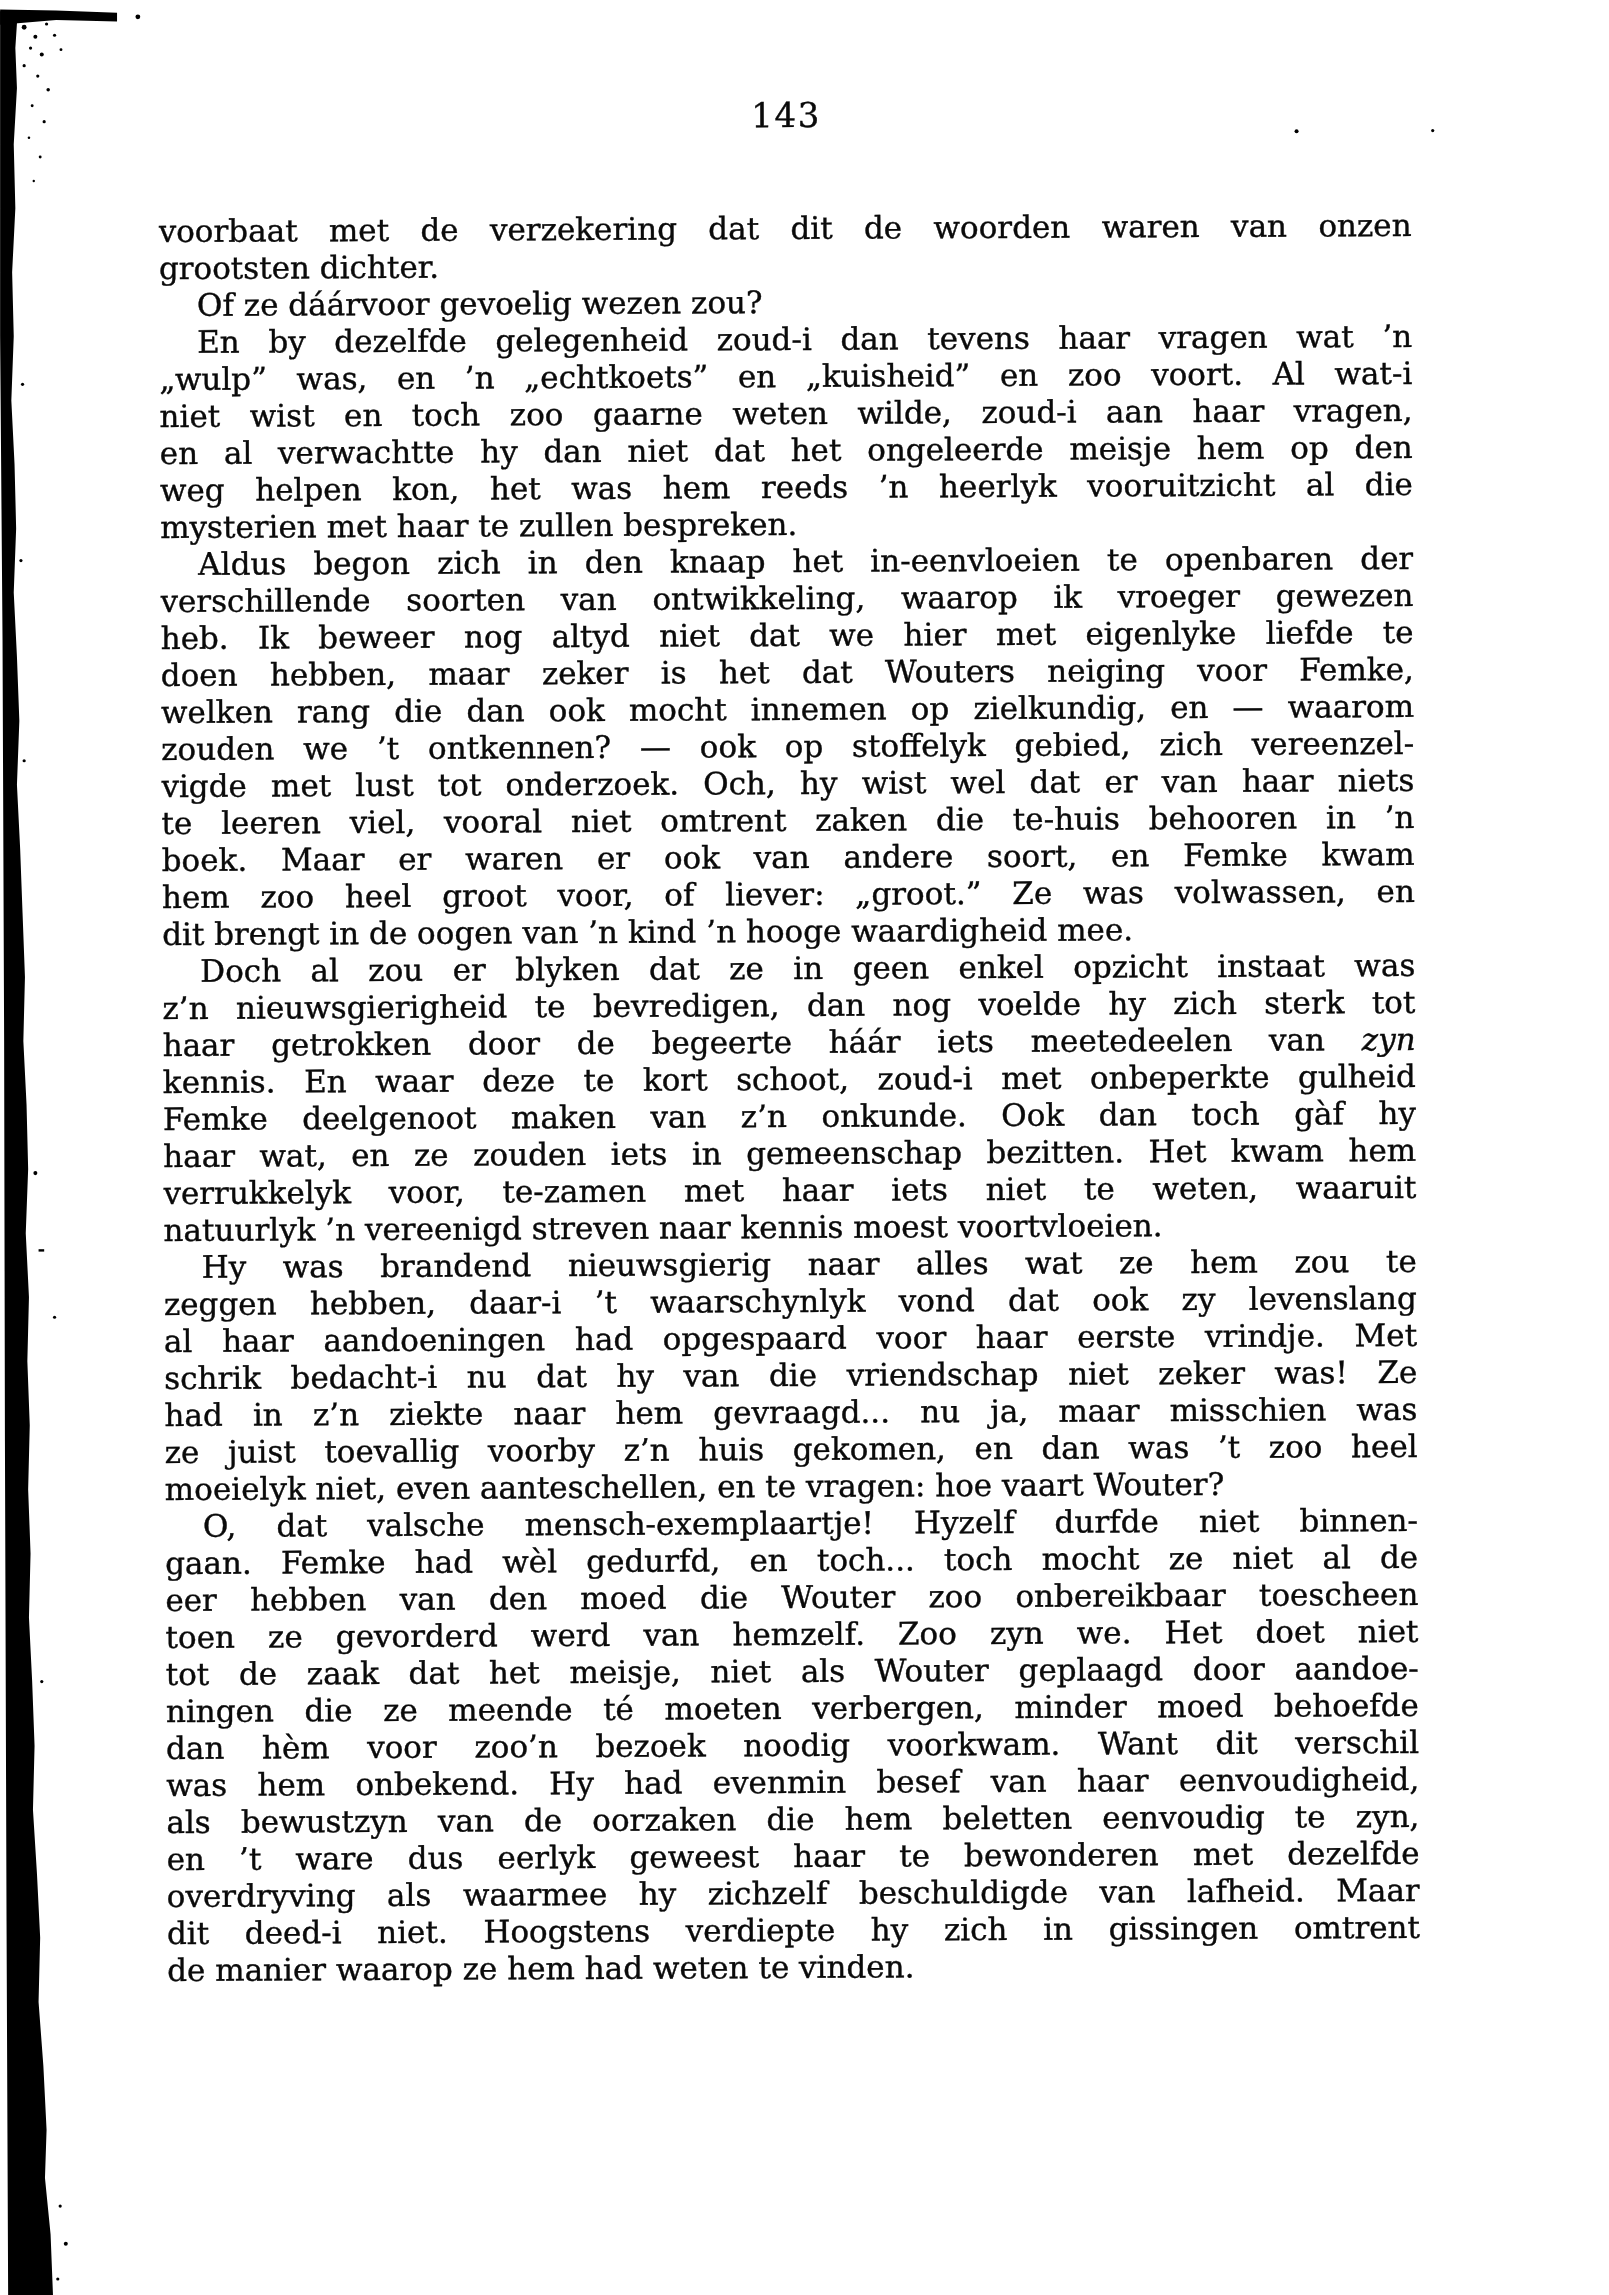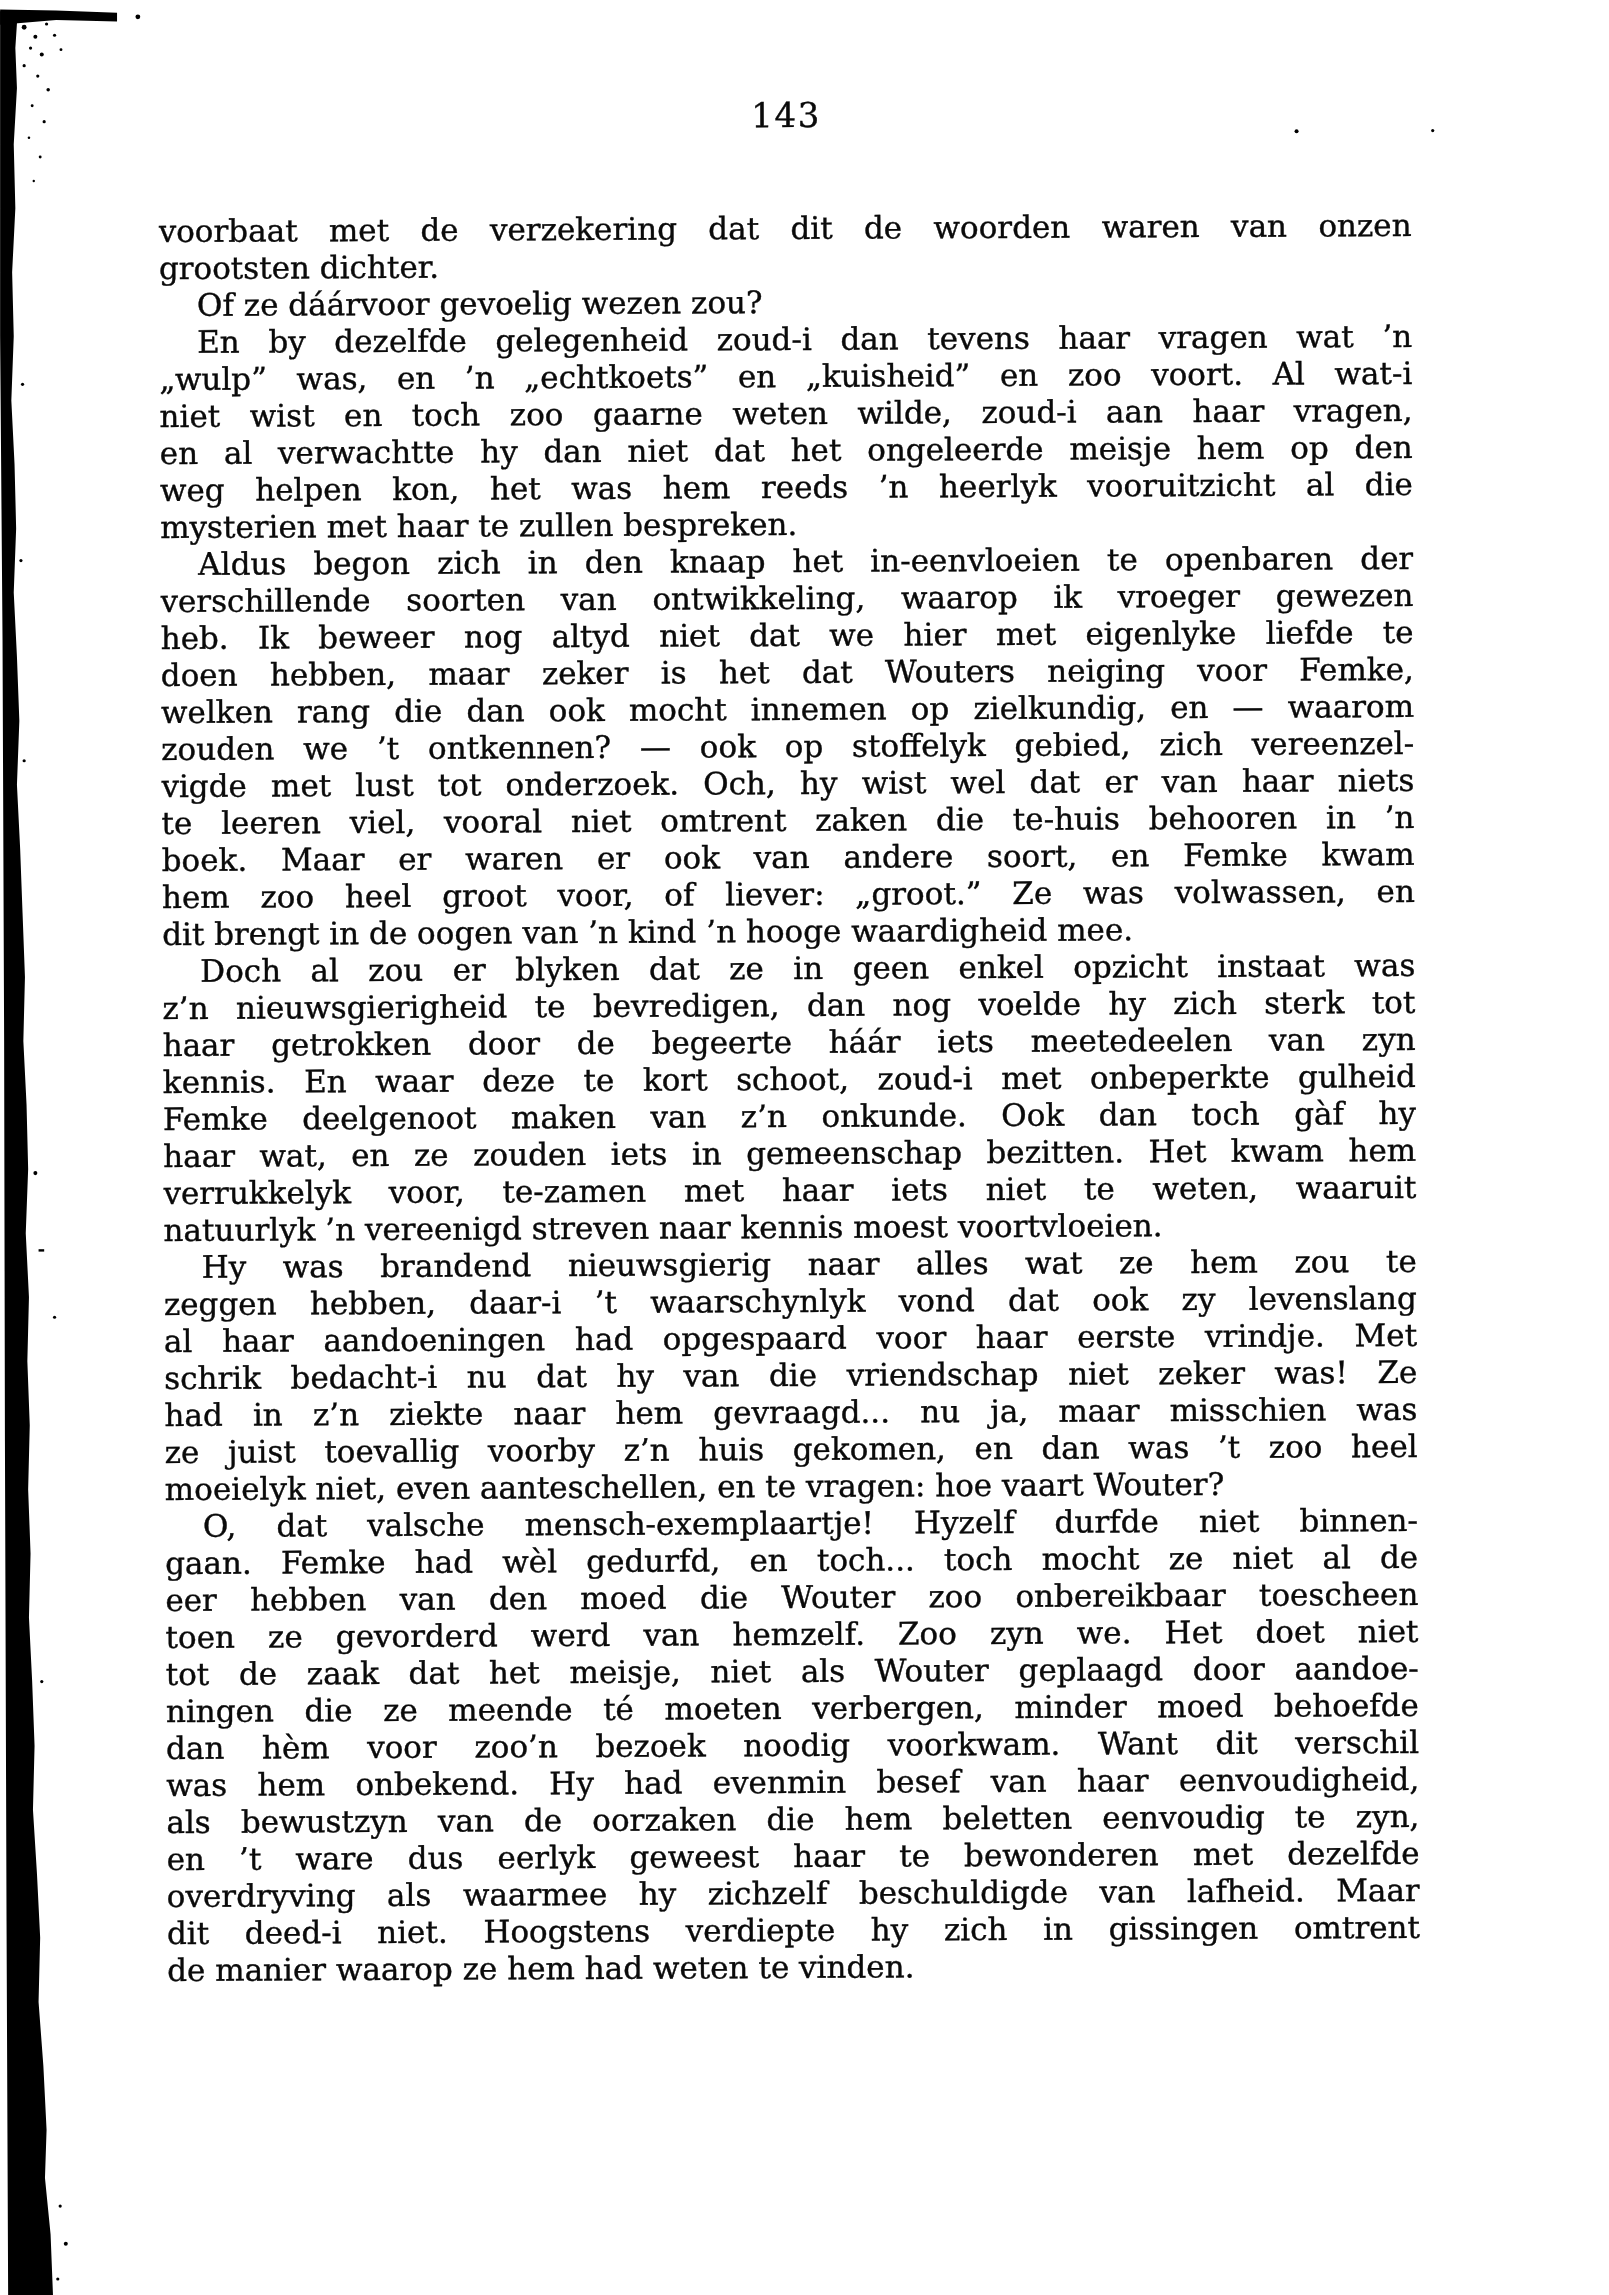--- a/index.html
+++ b/index.html
@@ -45,21 +45,21 @@
     font-size: 31px;
     line-height: 37px;
     height: 37px;
     overflow: hidden;
     text-align: justify;
     text-align-last: justify;
     -webkit-text-stroke: 0.4px #0a0a0a;
   }
   .line.end { text-align-last: left; }
   .line.indent { text-indent: 38px; }
-  .it { }
+  .it { font-style: italic; }
   .artifacts {
     position: absolute;
     left: 0; top: 0;
     pointer-events: none;
   }
 </style>
 </head>
 <body>
 
 <div class="sheet">

